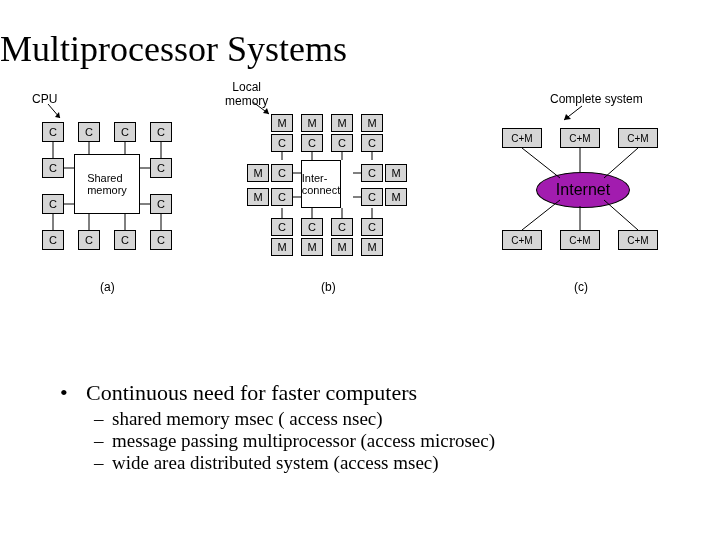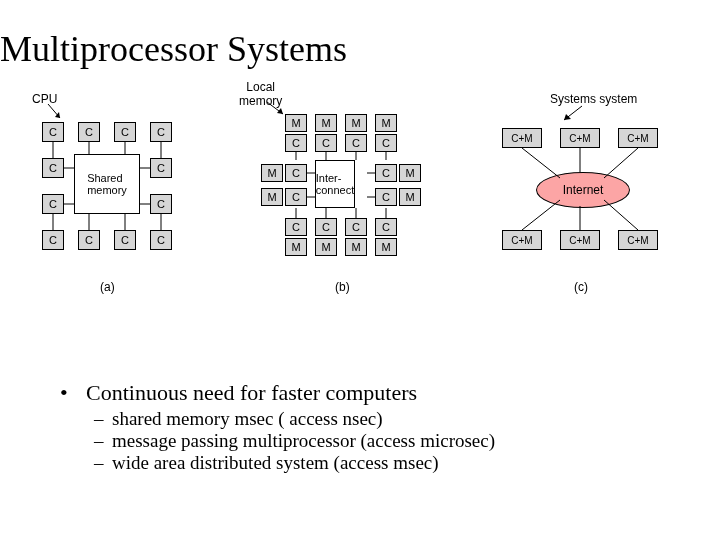--- a/index.html
+++ b/index.html
@@ -88,23 +88,23 @@
   .dash {
     width: 18px;
   }
   .oval {
     position: absolute;
     border: 1px solid #000;
     border-radius: 50%;
     display: flex;
     align-items: center;
     justify-content: center;
-    background: #fca5a5;
-    font-family: Arial, Helvetica, sans-serif;
-    font-size: 12px;
+    background: #a21caf;
+    font-family: Arial, Helvetica, sans-serif;
+    font-size: 16px;
   }
 </style>
 </head>
 <body>
 
 <h1 class="title">Multiprocessor Systems</h1>
 
 <div class="figures">
 
   <div class="fig" style="left:30px; top:0; width:190px; height:230px;">
@@ -147,21 +147,21 @@
 
       <line x1="34" y1="88" x2="44" y2="88" stroke="#000"></line>
       <line x1="34" y1="124" x2="44" y2="124" stroke="#000"></line>
 
       <line x1="110" y1="88" x2="120" y2="88" stroke="#000"></line>
       <line x1="110" y1="124" x2="120" y2="124" stroke="#000"></line>
     </svg>
     <div class="sub" style="left:70px; top:200px;">(a)</div>
   </div>
 
-  <div class="fig" style="left:257px; top:0; width:210px; height:230px;">
+  <div class="fig" style="left:243px; top:0; width:210px; height:230px;">
     <div class="lbl" style="left:-18px; top:0px; white-space:pre-line; text-align:center;">Local
 memory</div>
     <svg class="arrow" style="left:10px; top:22px;" width="24" height="18">
       <line x1="0" y1="0" x2="16" y2="12" stroke="#000"></line>
       <polygon points="16,12 10,11 14,6" fill="#000"></polygon>
     </svg>
 
     <div class="box" style="position:absolute; left:28px;  top:34px; width:22px; height:18px;">M</div>
     <div class="box" style="position:absolute; left:58px;  top:34px; width:22px; height:18px;">M</div>
     <div class="box" style="position:absolute; left:88px;  top:34px; width:22px; height:18px;">M</div>
@@ -207,21 +207,21 @@
       <line x1="50" y1="93" x2="58" y2="93" stroke="#000"></line>
       <line x1="50" y1="117" x2="58" y2="117" stroke="#000"></line>
       <line x1="110" y1="93" x2="118" y2="93" stroke="#000"></line>
       <line x1="110" y1="117" x2="118" y2="117" stroke="#000"></line>
     </svg>
 
     <div class="sub" style="left:78px; top:200px;">(b)</div>
   </div>
 
   <div class="fig" style="left:490px; top:0; width:210px; height:230px;">
-    <div class="lbl" style="left:60px; top:12px;">Systems system</div>
+    <div class="lbl" style="left:60px; top:12px;">Complete system</div>
     <svg class="arrow" style="left:70px; top:26px;" width="26" height="20">
       <line x1="22" y1="0" x2="4" y2="14" stroke="#000"></line>
       <polygon points="4,14 6,8 11,13" fill="#000"></polygon>
     </svg>
 
     <div class="box" style="position:absolute; left:12px;  top:48px; width:40px; height:20px; font-size:10px;">C+M</div>
     <div class="box" style="position:absolute; left:70px;  top:48px; width:40px; height:20px; font-size:10px;">C+M</div>
     <div class="box" style="position:absolute; left:128px; top:48px; width:40px; height:20px; font-size:10px;">C+M</div>
 
     <div class="oval" style="left:46px; top:92px; width:92px; height:34px;">Internet</div>

